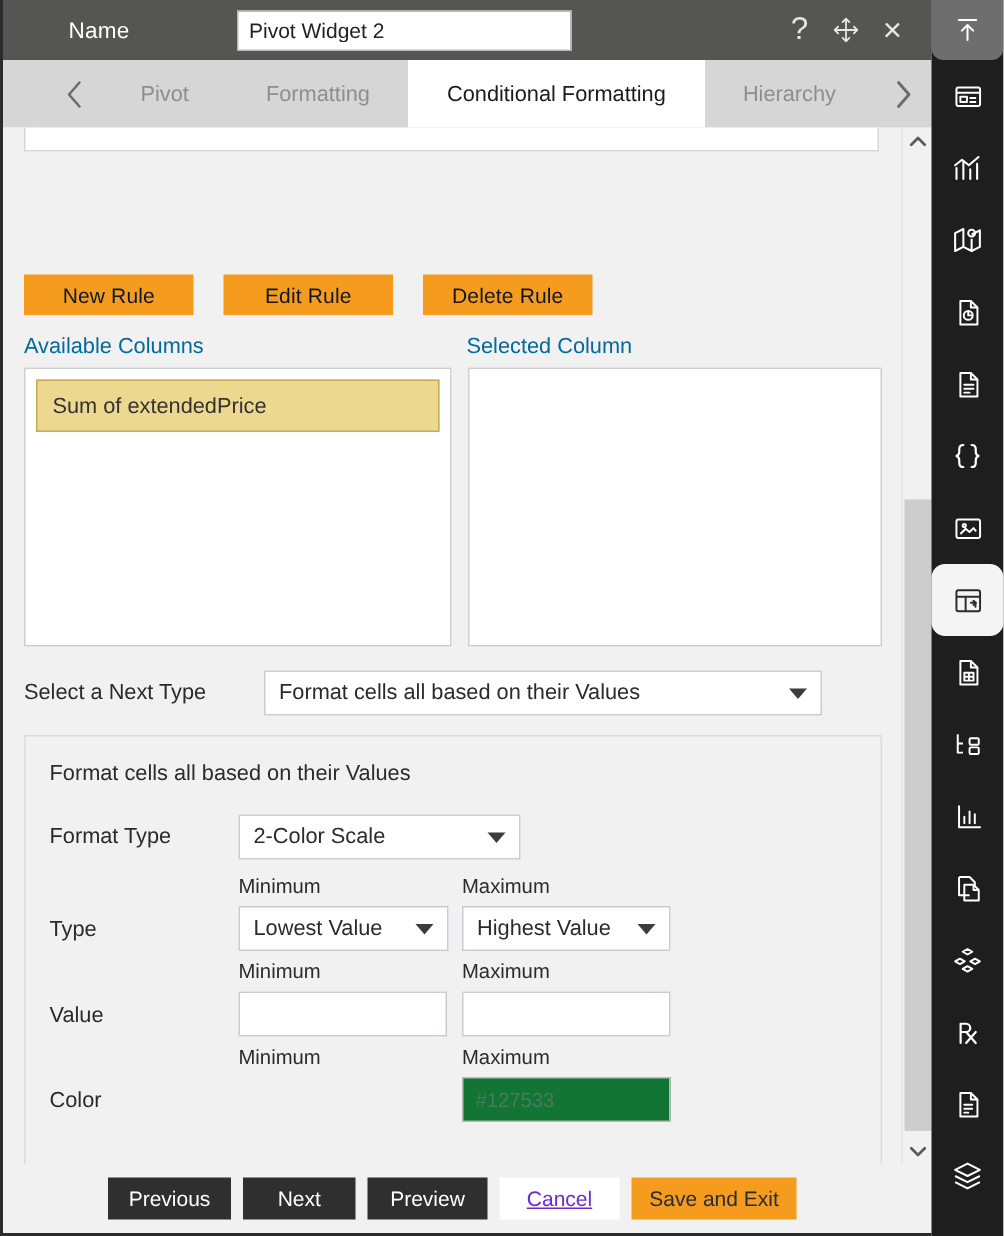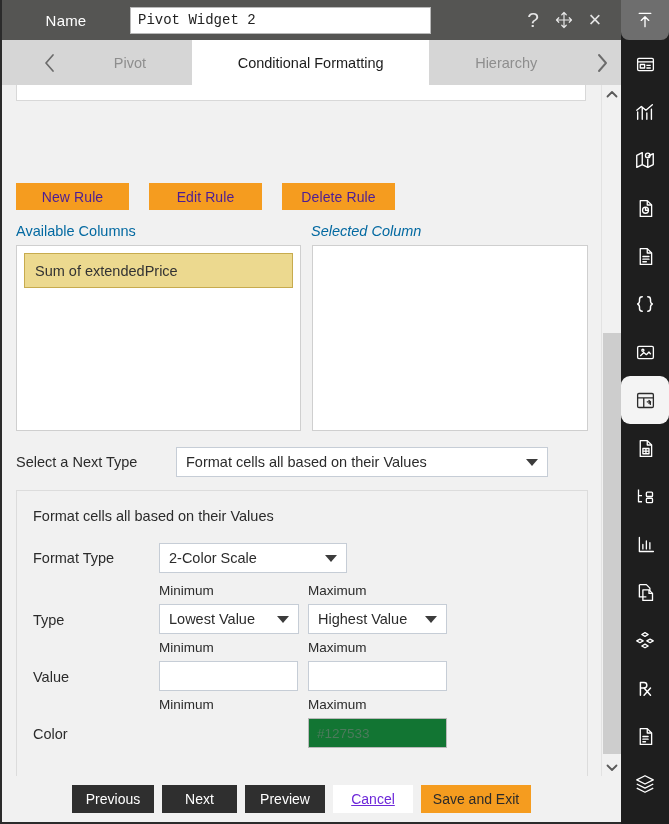--- a/index.html
+++ b/index.html
@@ -25,24 +25,25 @@
   .titlebar {
     height: 40px; background: #555553;
     display: flex; align-items: center;
     flex: 0 0 40px; padding: 0 10px 0 0;
   }
   .titlebar .tb-label {
     color: #ffffff; font-size: 15px; width: 128px;
     text-align: center; letter-spacing: .2px;
   }
   .name-input {
-    width: 301px; height: 27px; background: #ffffff;
+    width: 223px; height: 27px; background: #ffffff;
     border: 1px solid #b9b9b9; font-size: 14px; color: #222;
-    padding: 0 7px; font-family: Liberation Mono, monospace;
+    padding: 0 7px; font-family: Liberation Sans, sans-serif;
     outline: none;
+    margin-left: 28px;
   }
   .tb-actions { margin-left: auto; display: flex; align-items: center; gap: 11px; padding-right: 6px;}
   .tb-ico { width: 20px; height: 20px; color: #e6e6e6; display: flex; align-items: center; justify-content: center; cursor: pointer; }
   .tb-ico svg { display: block; }
   .qmark { font-size: 21px; line-height: 20px; font-weight: 400; }
   .xmark { font-size: 22px; line-height: 20px; font-weight: 300; }
 
   
   .tabstrip {
     height: 45px; flex: 0 0 45px; display: flex; align-items: stretch;
@@ -69,29 +70,29 @@
   }
 
   
   .rules-strip {
     position: absolute; left: 14px; top: 0; width: 570px; height: 16px;
     background: #ffffff; border: 1px solid #d8d8d8; border-top: none;
   }
 
   .btn-row { position: absolute; left: 14px; top: 98px; display: flex; gap: 20px; }
   .orange-btn {
-    background: #f59c1f; color: #4c1d95; border: none;
+    background: #f59c1f; color: #0f172a; border: none;
     font-size: 14px; font-family: "Liberation Sans", sans-serif;
     height: 27px; cursor: pointer; letter-spacing: .1px;
   }
   .w-new { width: 113px; } .w-edit { width: 113px; } .w-del { width: 113px; }
 
   .col-labels { position: absolute; left: 14px; top: 138px; width: 572px; }
   .col-label { position: absolute; font-size: 14.5px; color: #0369a1; }
-  .col-label.a { left: 0; } .col-label.b { left: 295px; font-style: italic; }
+  .col-label.a { left: 0; } .col-label.b { left: 295px; }
 
   .listbox {
     position: absolute; top: 160px; height: 186px;
     background: #ffffff; border: 1px solid #cfcfcf;
   }
   .listbox.avail { left: 14px; width: 285px; }
   .listbox.sel   { left: 310px; width: 276px; }
   .list-item {
     margin: 7px; height: 35px; display: flex; align-items: center;
     padding: 0 10px; font-size: 14.5px; color: #333;
@@ -224,20 +225,23 @@
     </div>
 
     <div class="tabstrip">
       <div class="tab-arrow">
         <svg width="15" height="24" viewBox="0 0 15 24" fill="none" stroke="currentColor" stroke-width="1.7" stroke-linecap="round" stroke-linejoin="round">
             <path d="M11 4L4 12l7 8"></path>
           </svg>
       </div>
       <div class="tab">
           <span>Pivot</span>
+        </div>
+      <div class="tab">
+          <span>Formatting</span>
         </div>
       <div class="tab active">
           <span>Conditional Formatting</span>
         </div>
       <div class="tab">
           <span>Hierarchy</span>
         </div>
       <div class="tab-arrow">
         <svg width="15" height="24" viewBox="0 0 15 24" fill="none" stroke="currentColor" stroke-width="1.9" stroke-linecap="round" stroke-linejoin="round">
             <path d="M4 4l7 8-7 8"></path>

